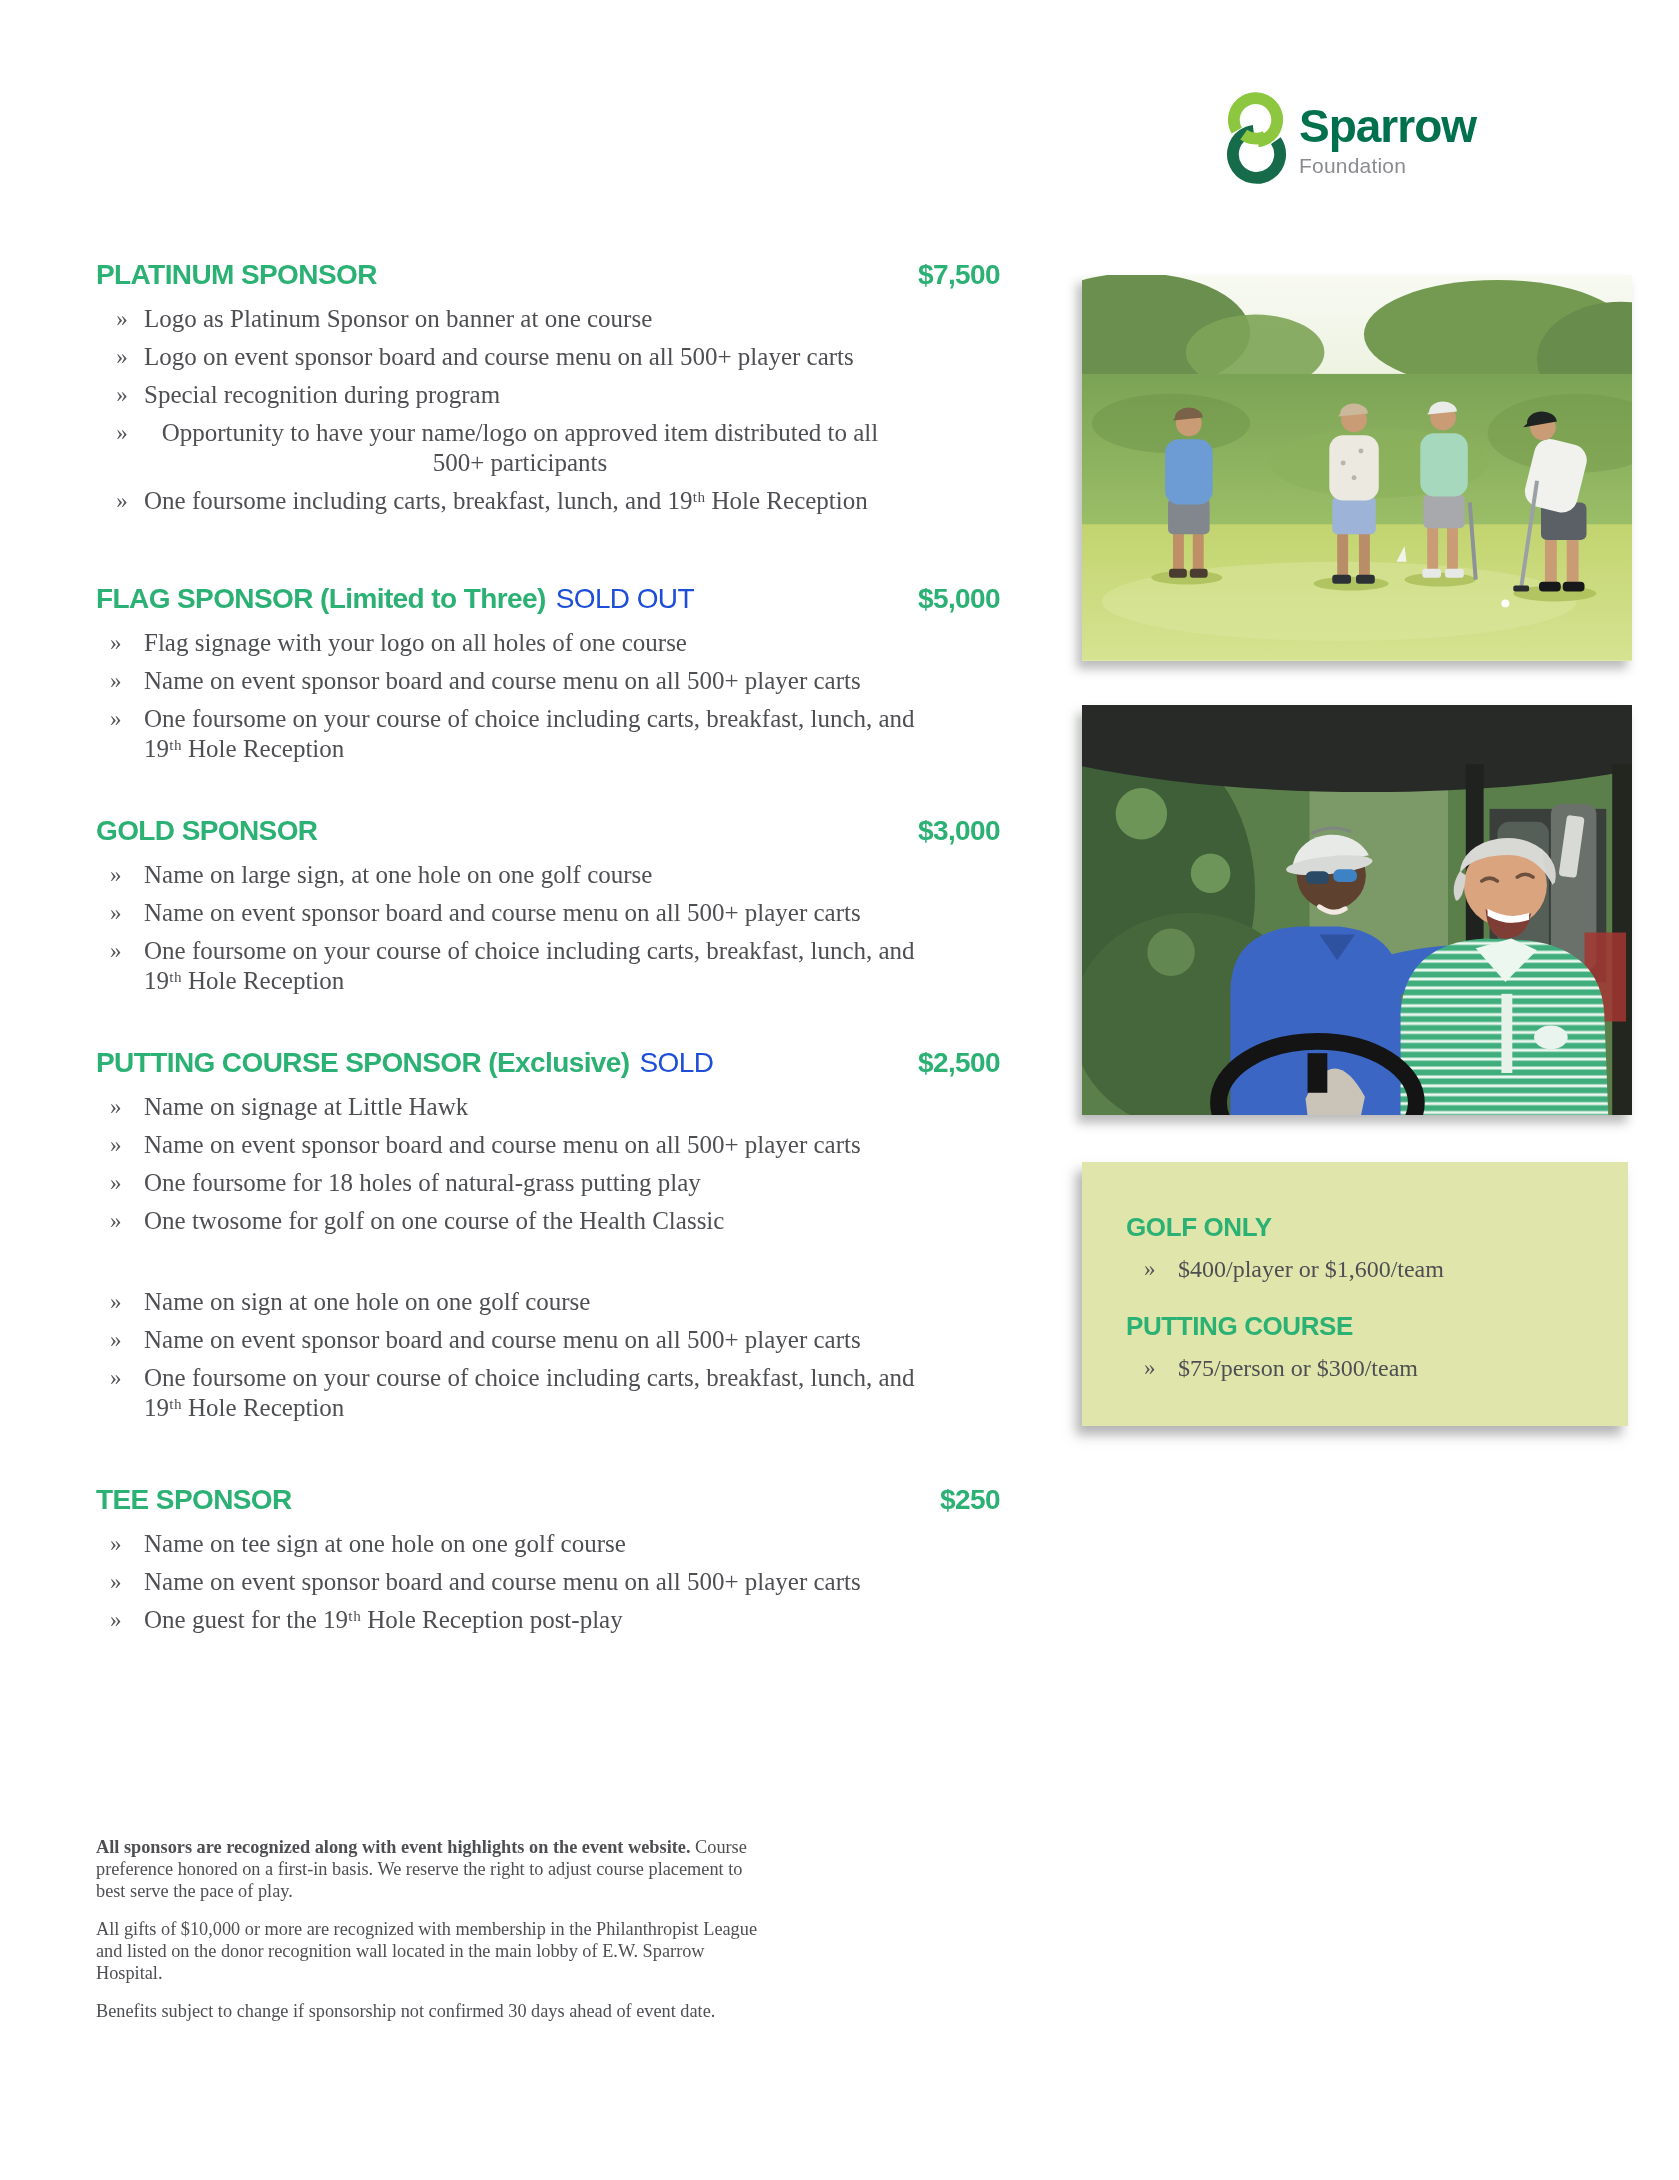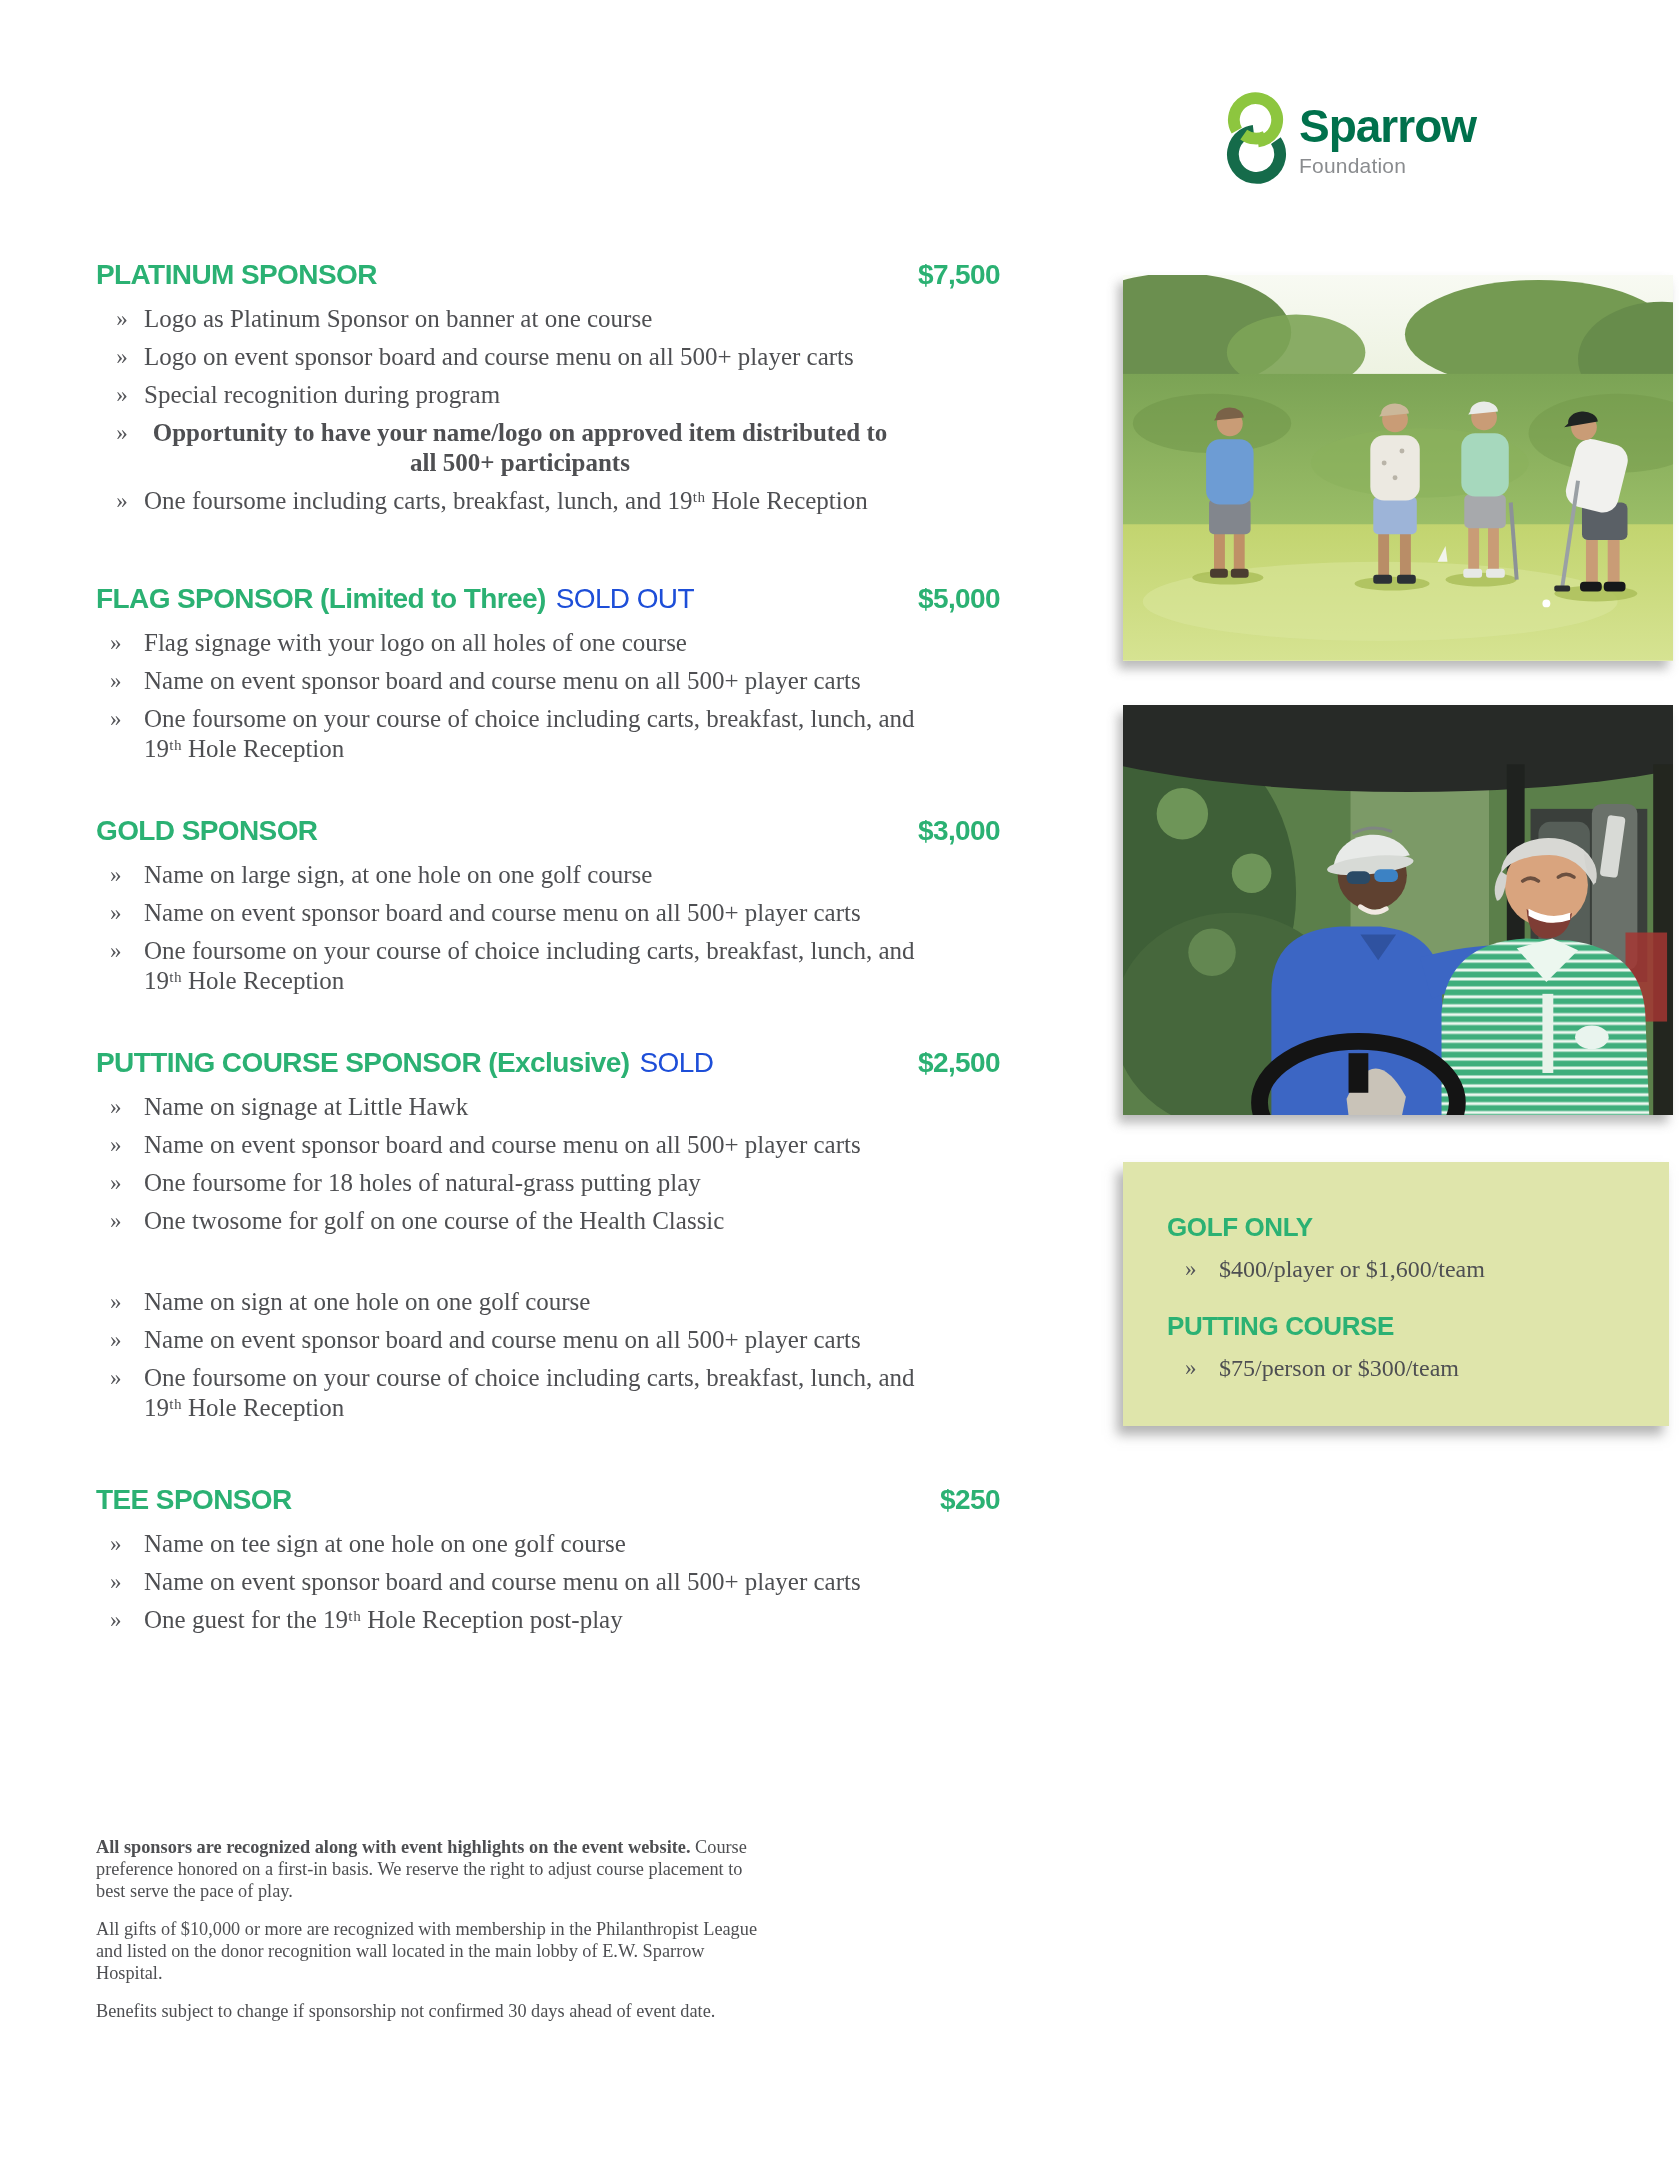--- a/index.html
+++ b/index.html
@@ -22,30 +22,30 @@
   .sec-head{display:flex;align-items:baseline;}
   .sec-title-wrap{flex:1;display:flex;align-items:baseline;gap:10px;}
   .sec-title,.sec-price{font-family:"Liberation Sans",sans-serif;font-weight:bold;font-size:28px;
             color:#2bb173;letter-spacing:-0.6px;white-space:nowrap;}
   .sec-status{font-family:"Liberation Sans",sans-serif;font-weight:normal;font-size:28px;
             color:#1d4ed8;letter-spacing:-0.6px;white-space:nowrap;}
   ul.benefits{list-style:none;margin:13px 0 0 0;padding:0;}
   .benefits li{display:flex;margin-bottom:8px;font-size:25px;line-height:30px;color:#4e4f52;}
   .mk{flex:none;width:24px;margin-left:14px;margin-right:10px;font-size:23px;color:#55565a;}
   .bt{display:block;max-width:851px;}
-  .bt.narrow{max-width:752px;font-weight:bold;}
+  .bt.narrow{max-width:752px;}
   .bt.w820{max-width:812px;}
 
   
   .notes{position:absolute;left:96px;top:1836px;width:669px;}
   .notes p{margin:0 4px 16px 0;font-size:18.3px;line-height:22px;color:#4e4f52;}
   .notes strong{font-weight:bold;}
 
   
-  .right{position:absolute;left:1123px;top:275px;width:550px;}
+  .right{position:absolute;left:1082px;top:275px;width:550px;}
   .photo{display:block;width:550px;box-shadow:-5px 8px 10px rgba(105,105,105,.45);}
   .photo-1{margin-bottom:44px;}
   .photo-2{margin-bottom:47px;}
   .price-box{width:546px;box-sizing:border-box;background:#dfe5ab;padding:50px 36px 44px 44px;
              box-shadow:-6px 9px 11px rgba(105,105,105,.5);}
   .pb-title{margin:0;font-family:"Liberation Sans",sans-serif;font-weight:bold;font-size:26px;
             color:#2bb173;letter-spacing:-0.4px;}
   ul.pb-list{list-style:none;margin:12px 0 28px 0;padding:0;}
   .pb-list li{display:flex;font-size:24px;line-height:28px;color:#4e4f52;}
   .pb-list .mk{margin-left:18px;}

